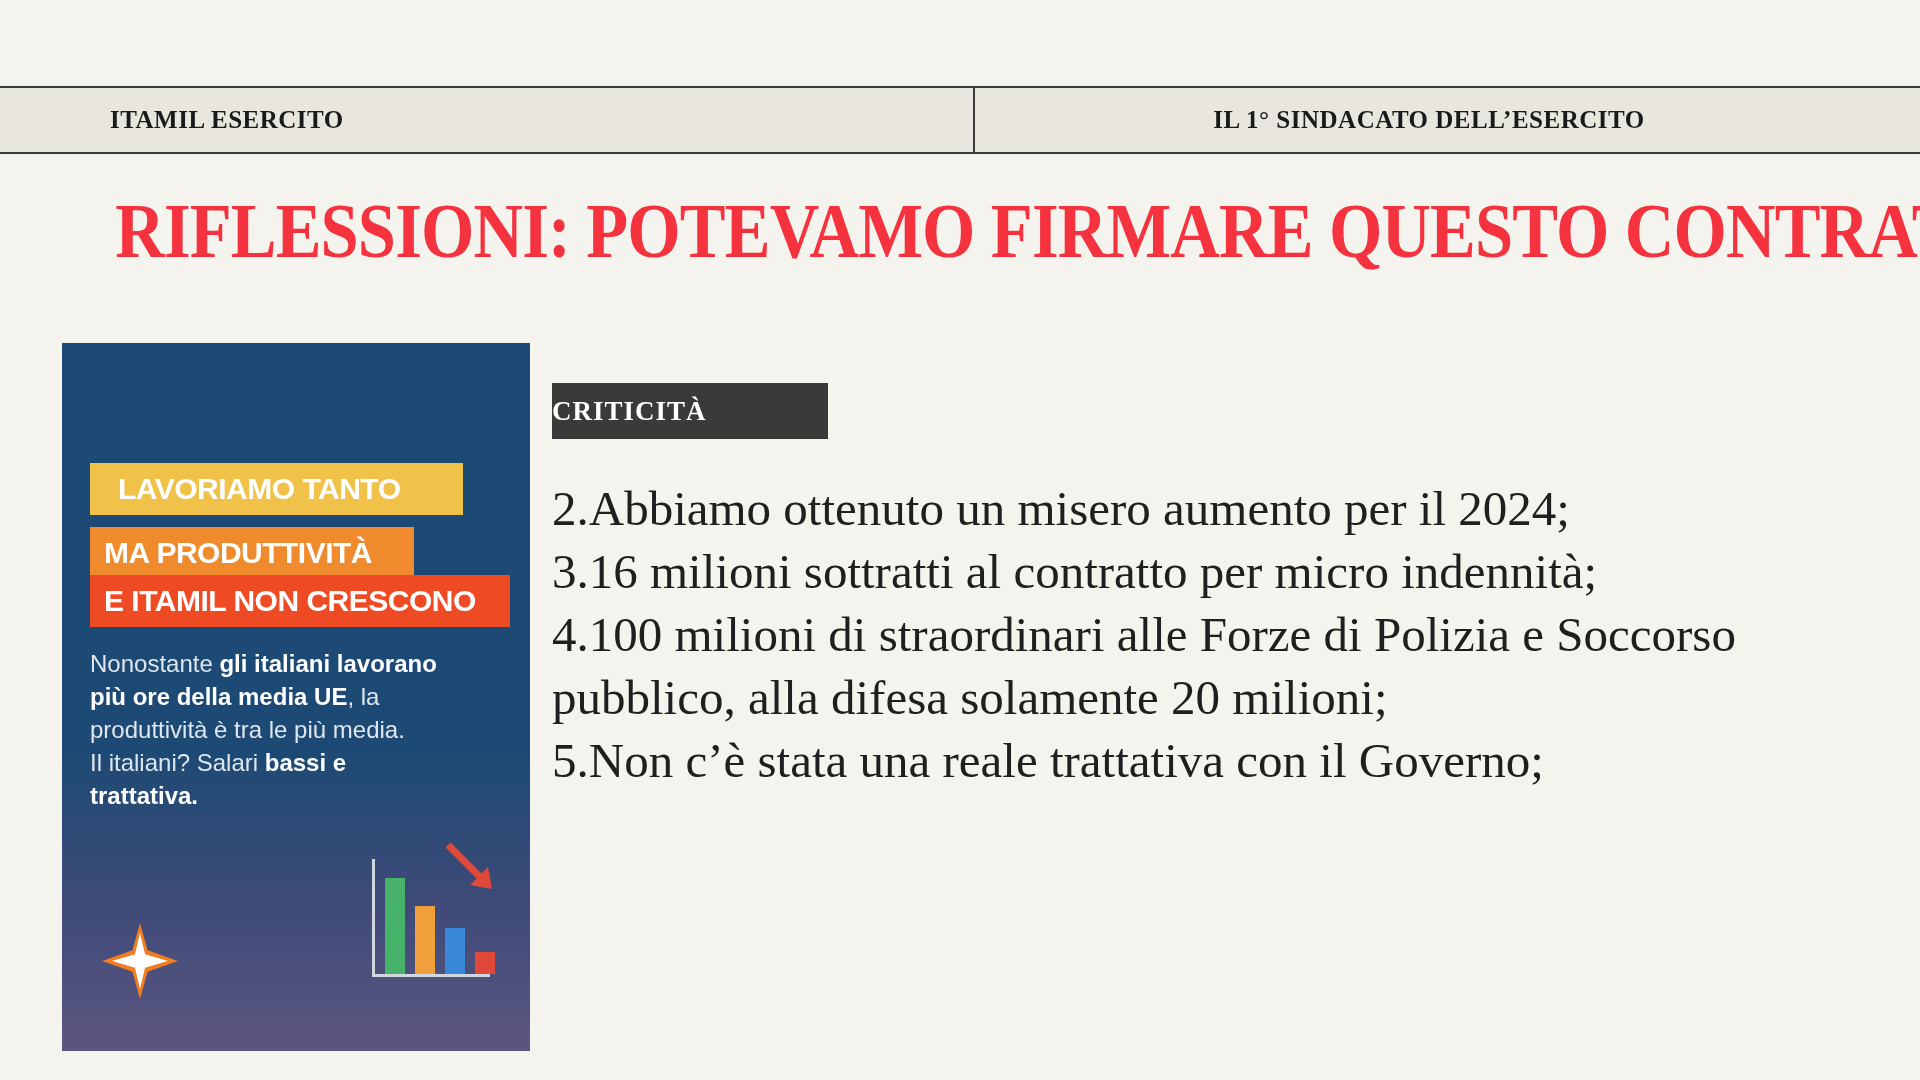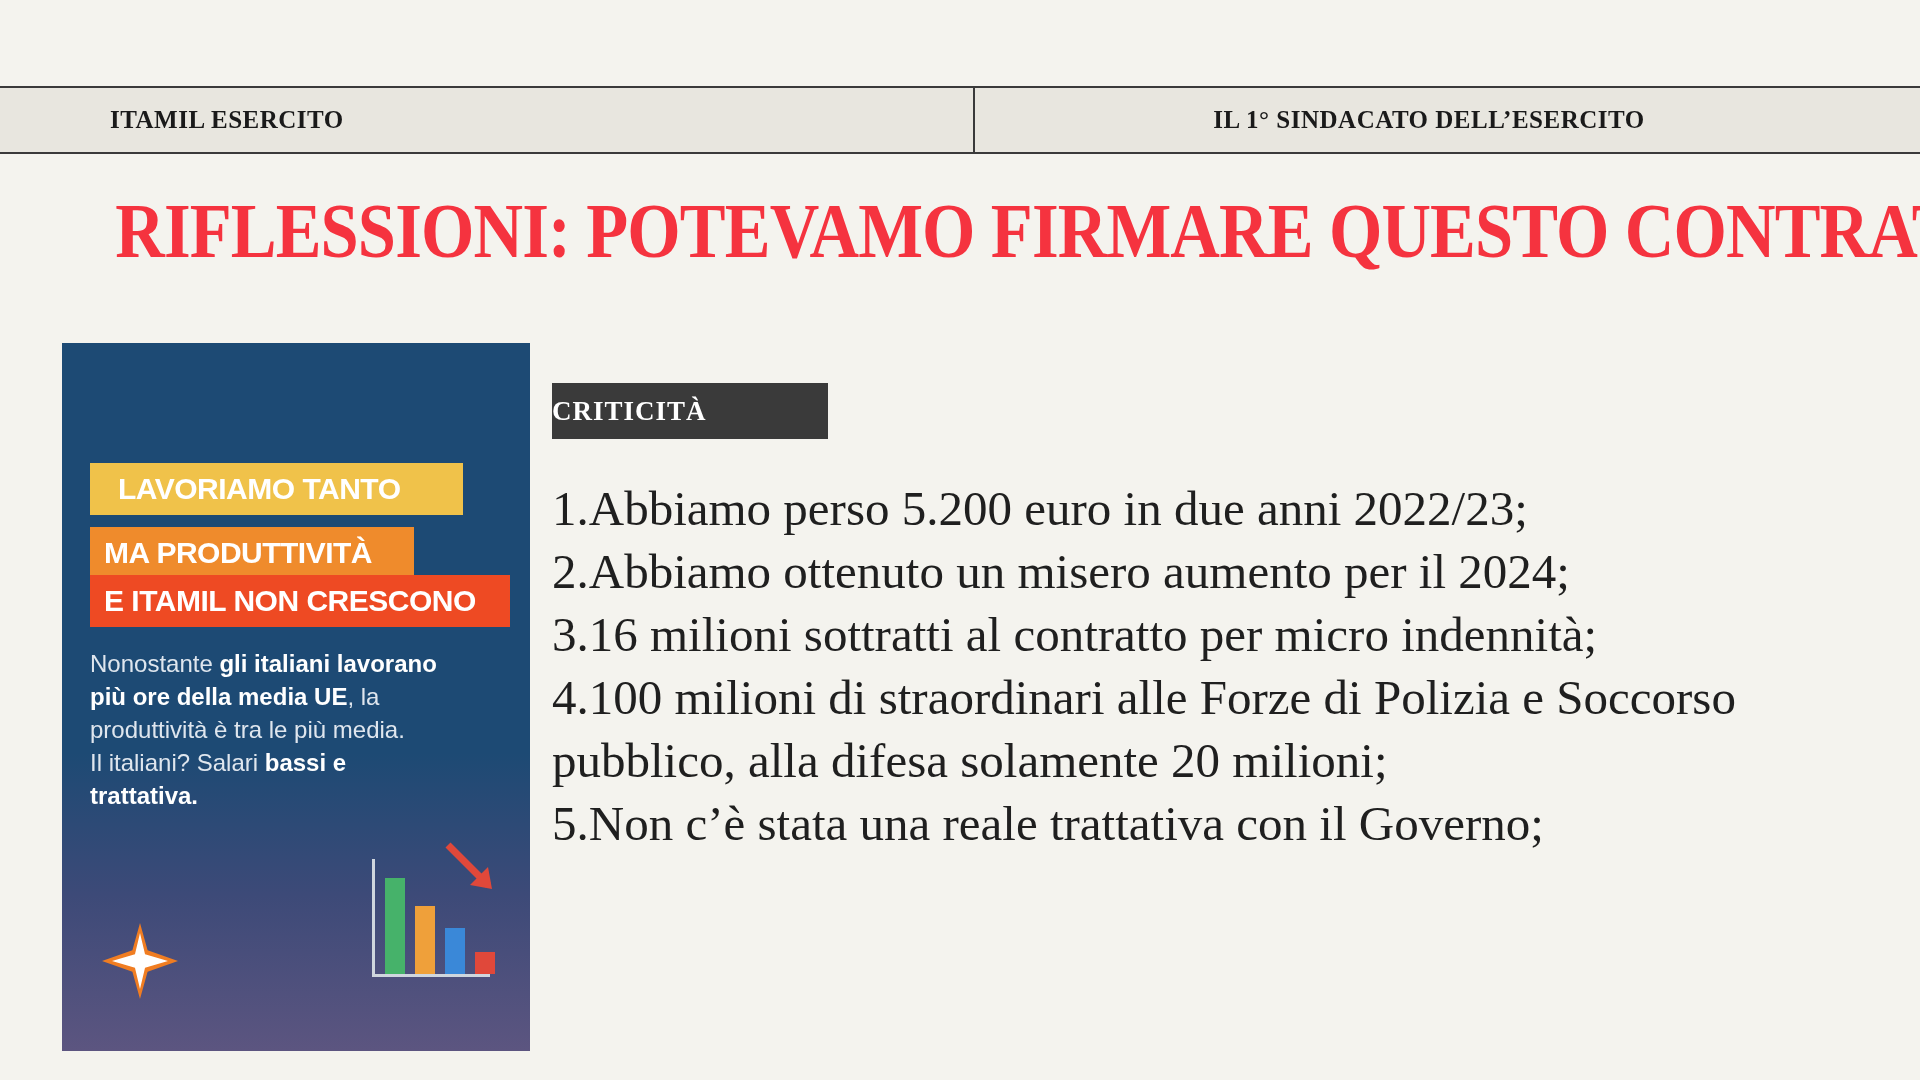--- a/index.html
+++ b/index.html
@@ -246,19 +246,18 @@
     <div class="bar b4"></div>
   </div>
 </div>
 
 <div class="criticita-badge">
   <span>CRITICITÀ</span>
 </div>
 
 <div class="points">
   <ol>
-    <li>1.Abbiamo perso 5.200 euro in due anni 2022/23;</li>
     <li>2.Abbiamo ottenuto un misero aumento per il 2024;</li>
     <li>3.16 milioni sottratti al contratto per micro indennità;</li>
     <li>4.100 milioni di straordinari alle Forze di Polizia e Soccorso pubblico, alla difesa solamente 20 milioni;</li>
     <li>5.Non c’è stata una reale trattativa con il Governo;</li>
   </ol>
 </div>
 
 </body></html>

